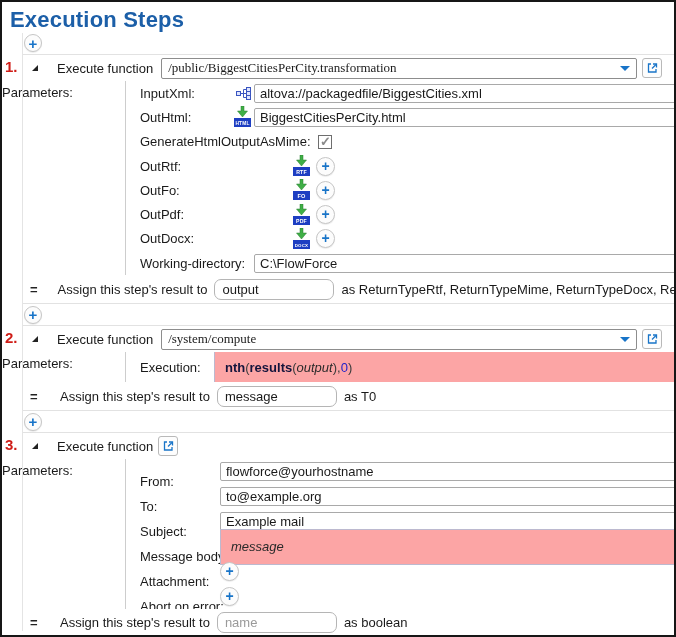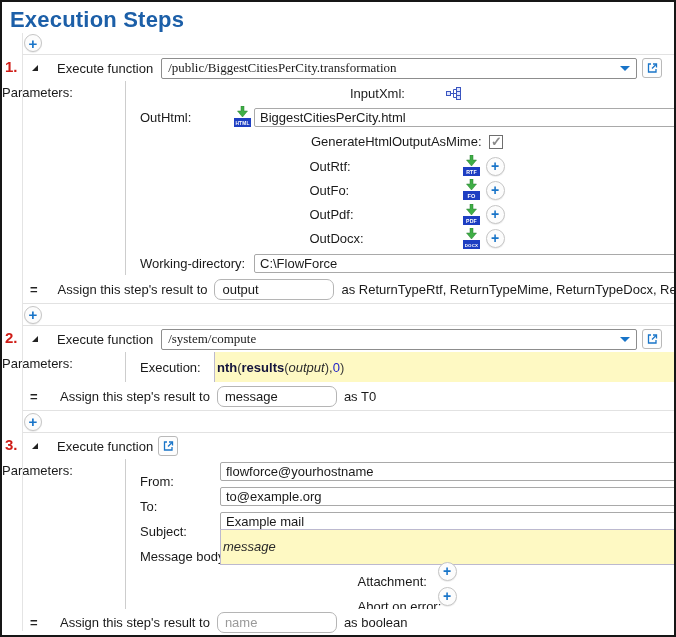--- a/index.html
+++ b/index.html
@@ -30,21 +30,21 @@
   }
   .combo-val{ white-space:nowrap;font-family:Liberation Serif, serif; }
   .caret{ margin-left:auto; width:0; height:0; border-left:5px solid transparent; border-right:5px solid transparent; border-top:5px solid #1874c8; }
   .ext-btn{
     width:20px; height:20px; margin:0 12px 0 5px; border:1px solid #b9b9b9; border-radius:3px;
     background:#fdfdfd; display:flex; align-items:center; justify-content:center; cursor:pointer; flex:0 0 auto;
   }
   .params{ display:flex; }
   .params-left{ width:124px; flex:0 0 124px; border-right:1px solid #cdcdcd; text-align:left; padding:4px 3px 0 0; }
   .params-right{ flex:1; overflow:hidden; }
-  .prow{ height:24.3px; display:flex; align-items:center; white-space:nowrap;justify-content:center; }
+  .prow{ height:24.3px; display:flex; align-items:center; white-space:nowrap; }
   .prow3{ height:25px; }
   .p-name{ width:100px; flex:0 0 100px; padding-left:14px; }
   .p-name-sm{ width:74px; flex:0 0 74px; padding-left:14px; }
   .p-name3{ width:94px; flex:0 0 94px; padding-left:14px;margin-top:20px; }
   .icon-slot{ width:28px; flex:0 0 28px; display:flex; justify-content:flex-end; padding-right:3px; align-items:center; }
   .txt-input{
     flex:1; height:19px; border:1px solid #a9a9a9; border-radius:2px; padding:0 5px;
     font-family:"Liberation Sans", sans-serif; font-size:13px; color:#1a1a1a; margin-right:-3px; outline:none; background:#fff;
   }
   .addgrp{ margin-left:67px; display:flex; align-items:center; gap:6px; }
@@ -53,22 +53,22 @@
   .assign{ height:28px; display:flex; align-items:center; padding-left:28px; white-space:nowrap; overflow:hidden; }
   .eq{ width:10px; font-weight:bold; color:#222; }
   .assign-label{ margin-left:20px; }
   .assign-input{
     margin-left:7px; width:120px; height:21px; border:1px solid #b5b5b5; border-radius:7px; padding:0 7px;
     font-family:"Liberation Sans", sans-serif; font-size:13px; color:#1a1a1a; outline:none;
   }
   .assign-input::placeholder{ color:#9a9a9a; }
   .as-text{ margin-left:7px; }
   .expr-field, .lav-field{
-    flex:1; height:36px; background:#fef9c3; border:1px solid #bcb9cf; display:flex; align-items:center;
-    padding:0 2px; margin-right:-3px; overflow:hidden; white-space:nowrap;
+    flex:1; height:36px; background:#fca5a5; border:1px solid #bcb9cf; display:flex; align-items:center;
+    padding:0 10px; margin-right:-3px; overflow:hidden; white-space:nowrap;
   }
   .lav-field{ font-style:italic; color:#2a2a2a; }
   .expr-field .fn{ font-weight:bold; color:#14143c; }
   .expr-field .pn{ color:#3a3a3a; }
   .expr-field .vr{ font-style:italic; color:#2a2a2a; }
   .expr-field .nm{ color:#2323c8; }
   .params2-row{ height:30px; display:flex; align-items:center; }
   .badge-txt{ font-weight:bold; letter-spacing:.2px; }
 </style>
 </head>
@@ -112,20 +112,21 @@
         <span class="p-name">InputXml:</span>
         <span class="icon-slot">
           <svg width="15" height="13">
             <path d="M4.5,6.5 H7.5 M7.5,2.5 V10.5 M7.5,2.5 H10.5 M7.5,6.5 H10.5 M7.5,10.5 H10.5" stroke="#3a55c0" fill="none"></path>
             <rect x="0.5" y="4.5" width="4" height="4" fill="#dde4ff" stroke="#3a55c0"></rect>
             <rect x="10.5" y="0.5" width="4" height="4" fill="#dde4ff" stroke="#3a55c0"></rect>
             <rect x="10.5" y="4.5" width="4" height="4" fill="#dde4ff" stroke="#3a55c0"></rect>
             <rect x="10.5" y="8.5" width="4" height="4" fill="#dde4ff" stroke="#3a55c0"></rect>
           </svg>
         </span>
+        <input class="txt-input" value="altova://packagedfile/BiggestCities.xml" style="">
       </div>
       <div class="prow">
         <span class="p-name">OutHtml:</span>
         <span class="icon-slot">
           <svg width="17" height="22">
             <polygon points="7,0 10,0 10,5 13.5,5 8.5,11 3.5,5 7,5" fill="#3faf46" stroke="#2a7d31" stroke-width="0.5"></polygon>
             <rect x="0" y="12" width="17" height="9" fill="#1d3ec2"></rect>
             <text class="badge-txt" x="8.5" y="19" fill="#fff" font-size="4.8" text-anchor="middle">HTML</text>
           </svg>
         </span>

